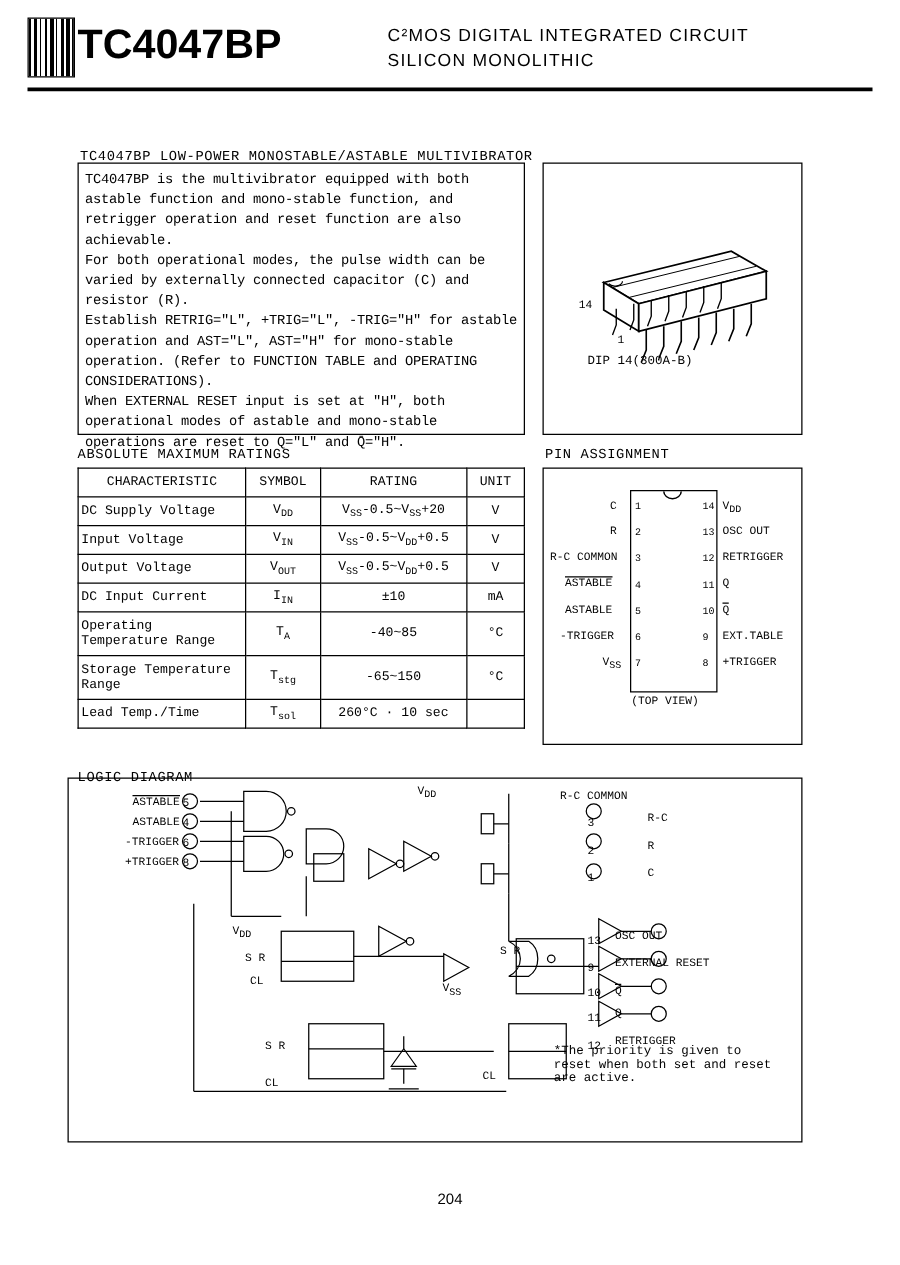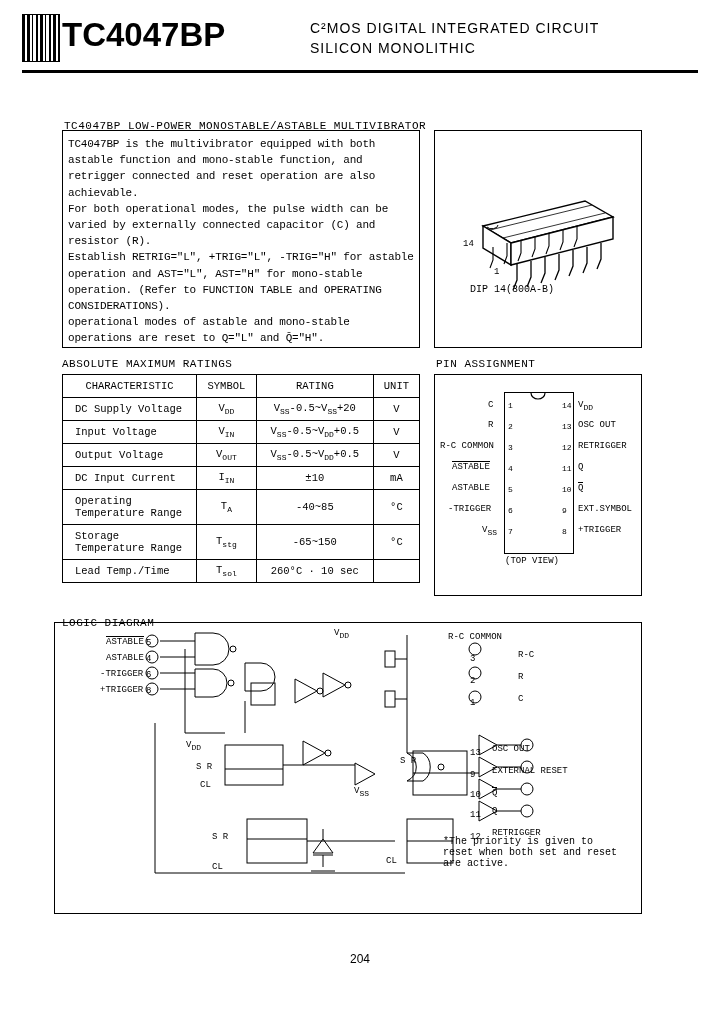--- a/index.html
+++ b/index.html
@@ -28,21 +28,21 @@
   #pkg-box{left:434px;top:130px;width:208px;height:218px;}
   #pkg-caption{position:absolute;left:470px;top:284px;font-family:"Liberation Mono",monospace;font-size:10px;}
   #pkg-num14{position:absolute;left:463px;top:239px;font-family:"Liberation Mono",monospace;font-size:9px;}
   #pkg-num1{position:absolute;left:494px;top:267px;font-family:"Liberation Mono",monospace;font-size:9px;}
 
   
   #rat-label{left:62px;top:358px;}
   #rat-table{position:absolute;left:62px;top:374px;width:358px;border-collapse:collapse;
      font-family:"Liberation Mono",monospace;font-size:10.5px;}
   #rat-table td,#rat-table th{border:1px solid #000;padding:3px 4px;text-align:center;font-weight:normal;height:16px;}
-  #rat-table td.l{text-align:left;padding-left:12px;}
+  #rat-table td.l{text-align:left;padding-left:2px;}
   sub{font-size:8px;}
 
   
   #pin-label{left:436px;top:358px;}
   #pin-box{left:434px;top:374px;width:208px;height:222px;}
   #pin-inner{position:absolute;left:504px;top:392px;width:68px;height:160px;border:1px solid #000;}
   .pin-txt{position:absolute;font-family:"Liberation Mono",monospace;font-size:9px;white-space:nowrap;}
   .pin-num{position:absolute;font-family:"Liberation Mono",monospace;font-size:8px;}
   #pin-view{position:absolute;left:505px;top:556px;font-family:"Liberation Mono",monospace;font-size:9px;}
 
@@ -68,29 +68,30 @@
     <div>C²MOS DIGITAL INTEGRATED CIRCUIT</div>
     <div>SILICON MONOLITHIC</div>
   </div>
   <div class="hrule"></div>
 
   <div class="sec-label" id="desc-label">TC4047BP  LOW-POWER MONOSTABLE/ASTABLE MULTIVIBRATOR</div>
   <div class="box" id="desc-box"></div>
   <div id="desc-text">
     <p>TC4047BP is the multivibrator equipped with both</p>
     <p>astable function and mono-stable function, and</p>
-    <p>retrigger connected and reset operation are also</p>
+    <p>retrigger operation and reset function are also</p>
     <p>achievable.</p>
     <p>For both operational modes, the pulse width can be</p>
     <p>varied by externally connected capacitor (C) and</p>
     <p>resistor (R).</p>
     <p>Establish RETRIG="L", +TRIG="L", -TRIG="H" for astable</p>
     <p>operation and AST="L", AST="H" for mono-stable</p>
     <p>operation.  (Refer to FUNCTION TABLE and OPERATING</p>
     <p>CONSIDERATIONS).</p>
+    <p>When EXTERNAL RESET input is set at "H", both</p>
     <p>operational modes of astable and mono-stable</p>
     <p>operations are reset to Q="L" and Q̄="H".</p>
   </div>
 
   <div class="box" id="pkg-box">
     <svg width="206" height="216" viewBox="0 0 206 216">
 
       <polygon points="48,95 150,70 178,86 76,112" fill="#ffffff" stroke="#000" stroke-width="1.4"></polygon>
 
       <polygon points="48,95 76,112 76,134 48,117" fill="#ffffff" stroke="#000" stroke-width="1.4"></polygon>
@@ -211,21 +212,21 @@
   <div class="pin-num" style="left:562px;top:464px">11</div>
   <div class="pin-num" style="left:562px;top:485px">10</div>
   <div class="pin-num" style="left:562px;top:506px">9</div>
   <div class="pin-num" style="left:562px;top:527px">8</div>
 
   <div class="pin-txt" style="left:578px;top:400px">V<sub>DD</sub></div>
   <div class="pin-txt" style="left:578px;top:420px">OSC OUT</div>
   <div class="pin-txt" style="left:578px;top:441px">RETRIGGER</div>
   <div class="pin-txt" style="left:578px;top:462px">Q</div>
   <div class="pin-txt" style="left:578px;top:483px"><span style="border-top:1px solid #000">Q</span></div>
-  <div class="pin-txt" style="left:578px;top:504px">EXT.SYMBOL</div>
+  <div class="pin-txt" style="left:578px;top:504px">EXT.TABLE</div>
   <div class="pin-txt" style="left:578px;top:525px">+TRIGGER</div>
 
   <div id="pin-view">(TOP VIEW)</div>
 
   <div class="sec-label" id="logic-label">LOGIC DIAGRAM</div>
   <div class="box" id="logic-box">
     <svg width="586" height="290" viewBox="0 0 586 290">
       <g stroke="#000" fill="none" stroke-width="1">
 
         <line x1="105" y1="18" x2="140" y2="18"></line>

